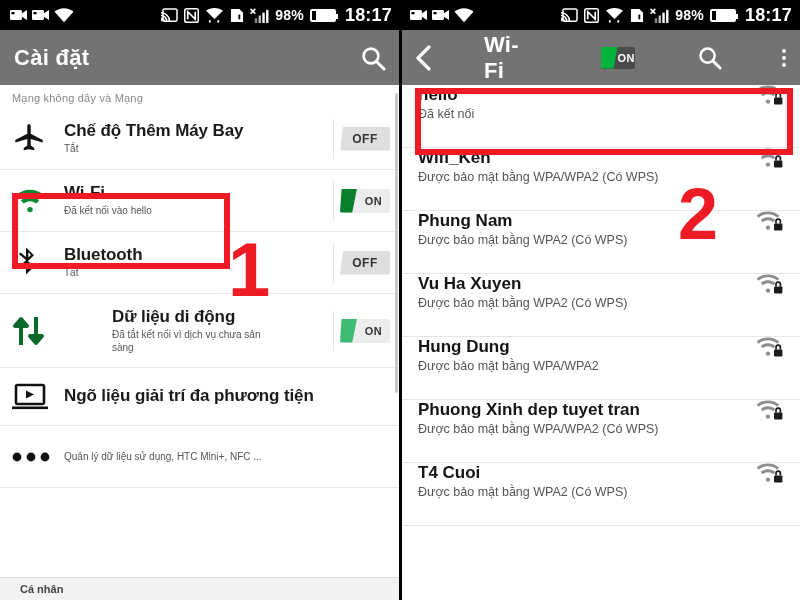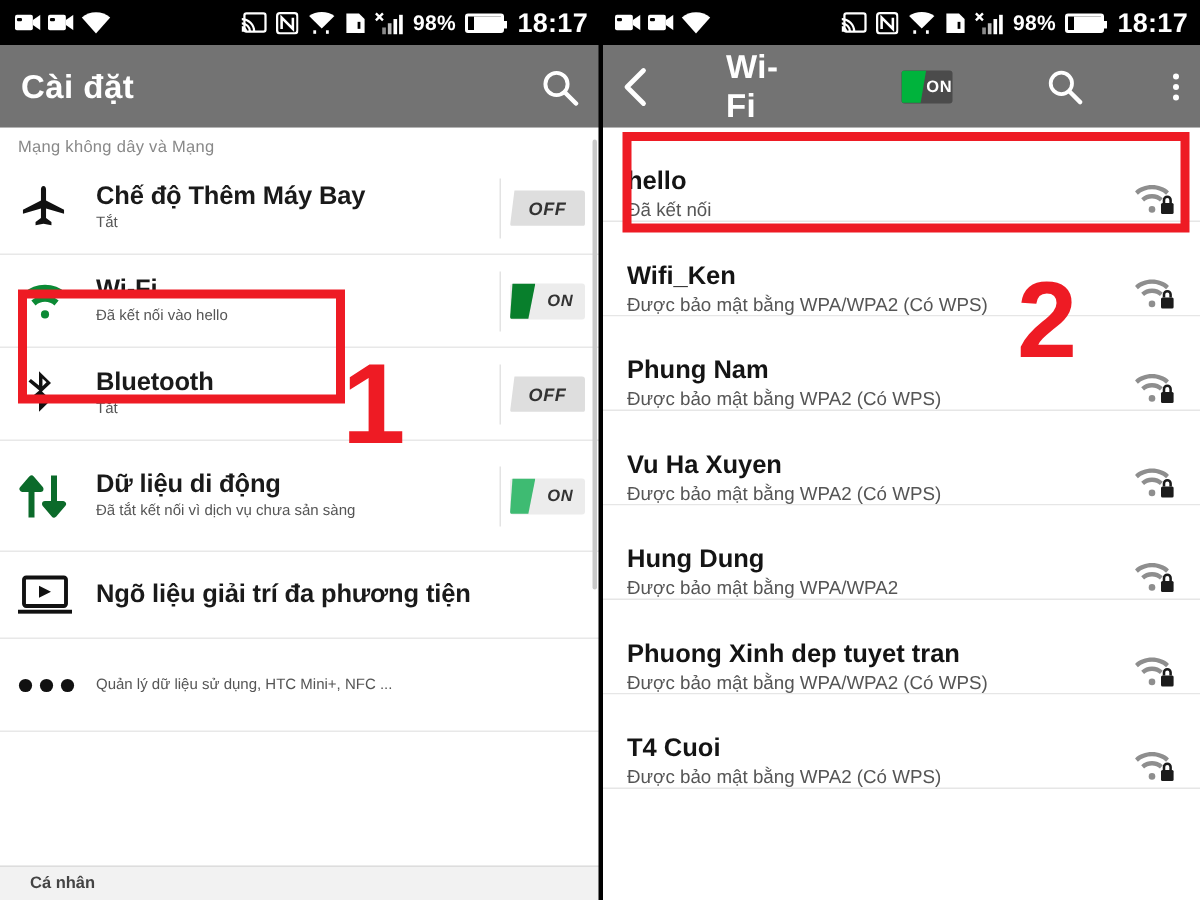--- a/index.html
+++ b/index.html
@@ -68,41 +68,41 @@
 
   .row {
     display:flex; align-items:center; padding:0 10px 0 12px;
     border-bottom:1px solid #e8e8e8; min-height:62px; background:#fff;
   }
   .row .ico { width:52px; flex:0 0 52px; display:flex; align-items:center; justify-content:flex-start; }
   .row .txt { flex:1; padding-right:6px; }
   .row .title { font-size:17px; font-weight:bold; color:#1a1a1a; line-height:1.2; letter-spacing:-.1px; }
   .row .sub { font-size:10px; color:#555; line-height:1.25; margin-top:2px; }
   .row .acc { flex:0 0 auto; display:flex; align-items:center; padding-left:6px;
-        border-left:1px solid #e3e3e3; height:40px; justify-content:center; min-width:56px;font-style:italic; }
+        border-left:1px solid #e3e3e3; height:40px; justify-content:center; min-width:56px; }
 
   
   .toggle {
     display:inline-flex; align-items:stretch; height:24px; width:50px;
     border-radius:2px; overflow:hidden; background:#e6e6e6;
   }
   .toggle .knob { width:0; }
   .toggle .lbl { flex:1; display:flex; align-items:center; justify-content:center;
      font-size:12px; font-weight:bold; color:#333; letter-spacing:.5px; }
   .toggle.off { background:#dedede;
      clip-path:polygon(6% 0,100% 0,100% 100%,0 100%); }
   .toggle.on { background:#ececec; }
   .toggle.on .knob { width:17px; background:#087f2c; clip-path:polygon(10% 0,100% 0,72% 100%,0 100%); }
   .toggle.on.pale .knob { background:#3ebb72; }
   .toggle.on .lbl { font-size:11px; }
 
   .scrollbar { position:absolute; right:2px; top:8px; width:3px; height:300px; background:#c9c9c9; border-radius:2px; }
 
   
-  .wrow { display:flex; align-items:flex-end; padding:0 16px 0 18px; min-height:63px;
+  .wrow { display:flex; align-items:flex-start; padding:0 16px 0 18px; min-height:63px;
           border-bottom:1px solid #e6e6e6; background:#fff; }
   .wrow .wtxt { flex:1; }
   .wrow .wname { font-size:17px; font-weight:bold; color:#141414; line-height:1.2; }
   .wrow .wsub { font-size:12.5px; color:#555; margin-top:2px; }
   .wrow .wico { flex:0 0 34px; display:flex; justify-content:flex-end; align-items:center; }
 
   
   .redbox { position:absolute; border:6px solid #ee1b24; background:transparent;
             pointer-events:none; }
   .marker { position:absolute; color:#ee1b24; font-weight:bold; font-family:"Liberation Sans",sans-serif;
@@ -244,21 +244,21 @@
           <div class="title">Bluetooth</div>
           <div class="sub">Tắt</div>
         </div>
         <div class="acc">
           <span class="toggle off">
               <span class="lbl">OFF</span>
             </span>
         </div>
       </div>
 
-      <div class="row" style="min-height:74px;">
+      <div class="row" style="min-height:74px;gap:48px;">
         <div class="ico">
           <svg width="36" height="32" viewBox="0 0 36 32">
             <path d="M9 30V9M9 4l-6 7h12z" stroke="#0b6a2a" stroke-width="4" fill="#0b6a2a" stroke-linejoin="round"></path>
             <path d="M24 2v21M24 28l6-7H18z" stroke="#0b6a2a" stroke-width="4" fill="#0b6a2a" stroke-linejoin="round"></path>
           </svg>
         </div>
         <div class="txt">
           <div class="title">Dữ liệu di động</div>
           <div class="sub">Đã tắt kết nối vì dịch vụ chưa sản sàng</div>
         </div>

